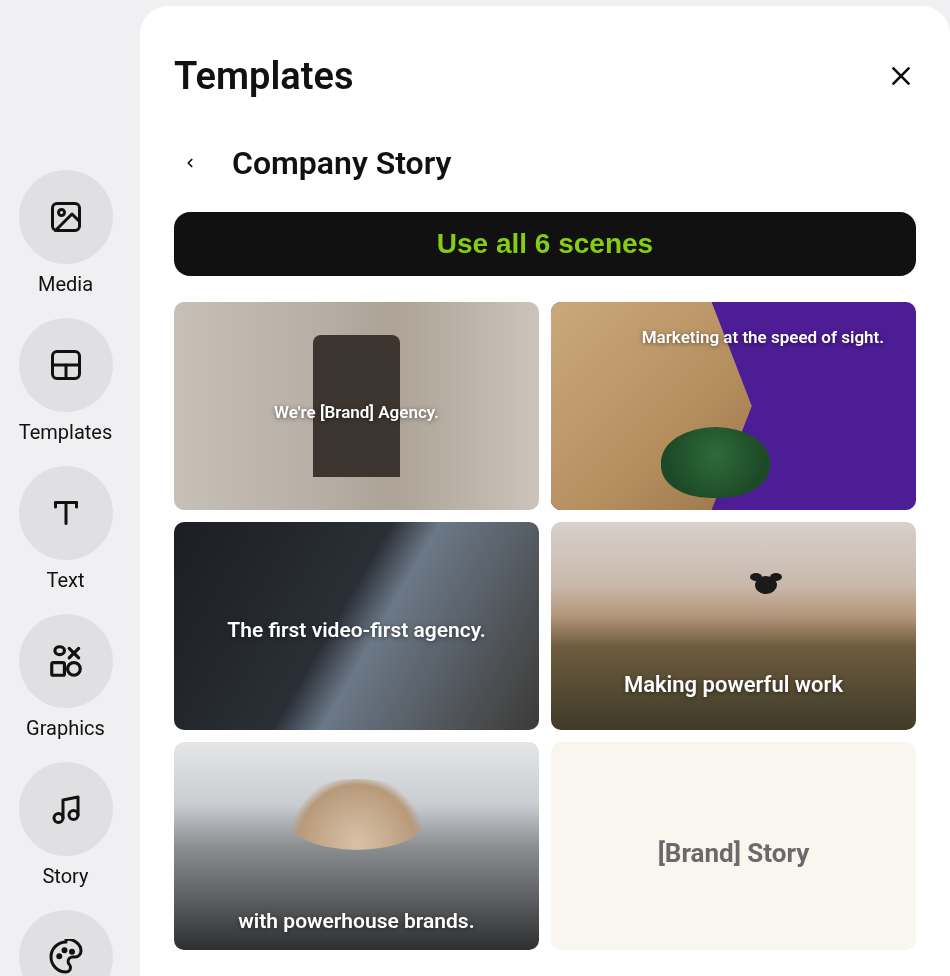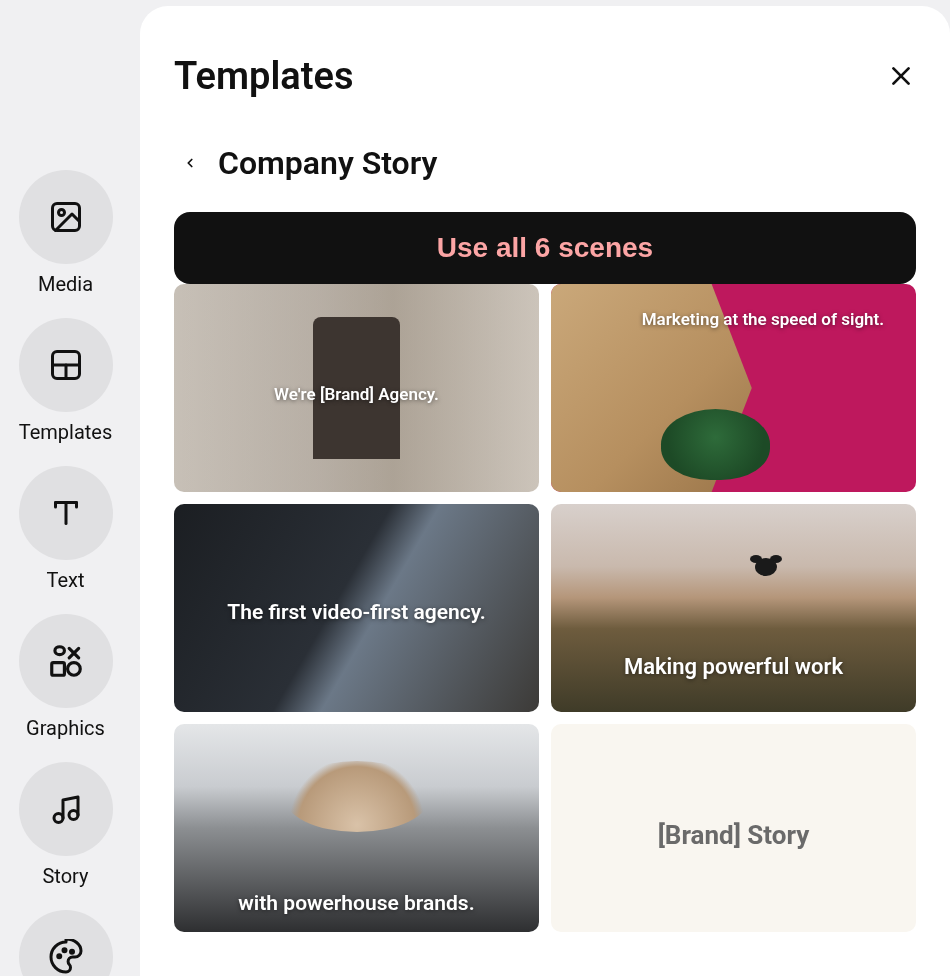--- a/index.html
+++ b/index.html
@@ -64,45 +64,46 @@
     cursor: pointer;
     width: 30px;
     height: 30px;
     display:flex;
     align-items:center;
     justify-content:center;
   }
   .sub-header {
     display: flex;
     align-items: center;
-    gap: 12px;
+    gap: 26px;
     margin-bottom: 30px;
   }
   .back-btn {
     width: 32px;
     height: 32px;
     display:flex;
     align-items:center;
     justify-content:center;
     cursor:pointer;
   }
   .sub-title {
     font-size: 32px;
     font-weight: 600;
     color: #111;
   }
   .use-all-btn {
     background: #111;
-    color: #fca5a5;
+    color: #84cc16;
     border: none;
     border-radius: 16px;
-    height: 72px;
+    height: 64px;
     font-size: 28px;
     font-weight: 600;
     cursor: pointer;
+    margin-bottom: 26px;
   }
   .grid {
     display: grid;
     grid-template-columns: 1fr 1fr;
     gap: 12px;
   }
   .scene {
     position: relative;
     height: 208px;
     border-radius: 10px;
@@ -129,21 +130,21 @@
   .scene-1::before {
     content:"";
     position:absolute;
     left:38%; top:16%;
     width:24%; height:68%;
     background:#3d3530;
     border-radius:8px 8px 0 0;
   }
   .scene-1 .scene-caption { font-size:17px; top:48%; left:0; right:0; }
   .scene-2 {
-    background: #be185d;
+    background: #4c1d95;
   }
   .scene-2::before {
     content:"";
     position:absolute;
     left:0; top:0; width:55%; height:100%;
     background: linear-gradient(135deg, #caa87a 0%, #b68f5f 60%, #9a7549 100%);
     clip-path: polygon(0 0, 80% 0, 100% 50%, 80% 100%, 0 100%);
   }
   .scene-2::after {
     content:"";

